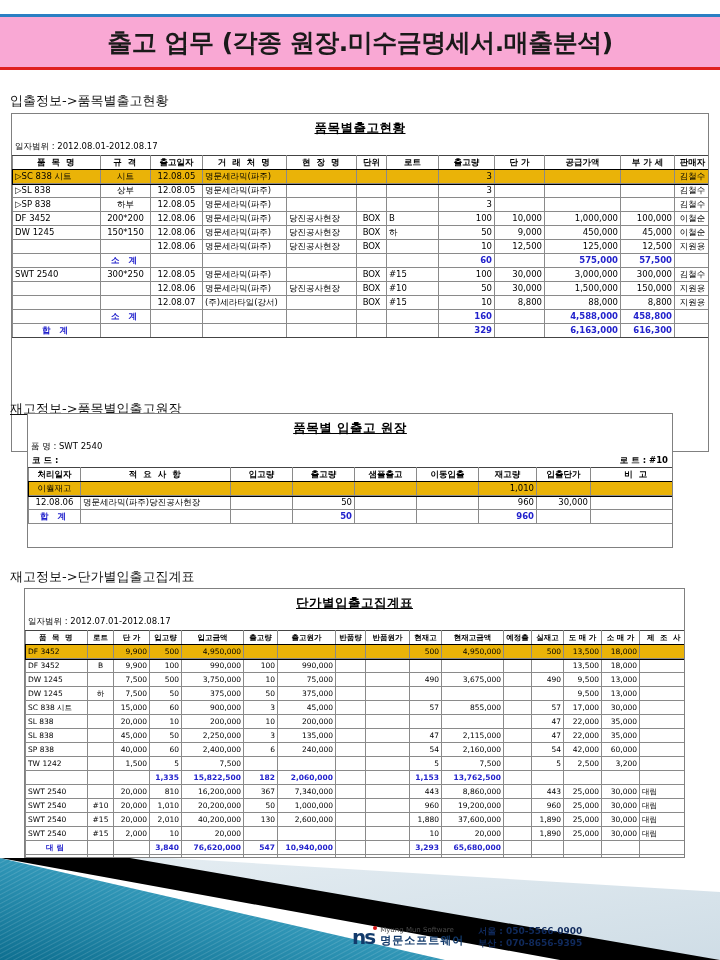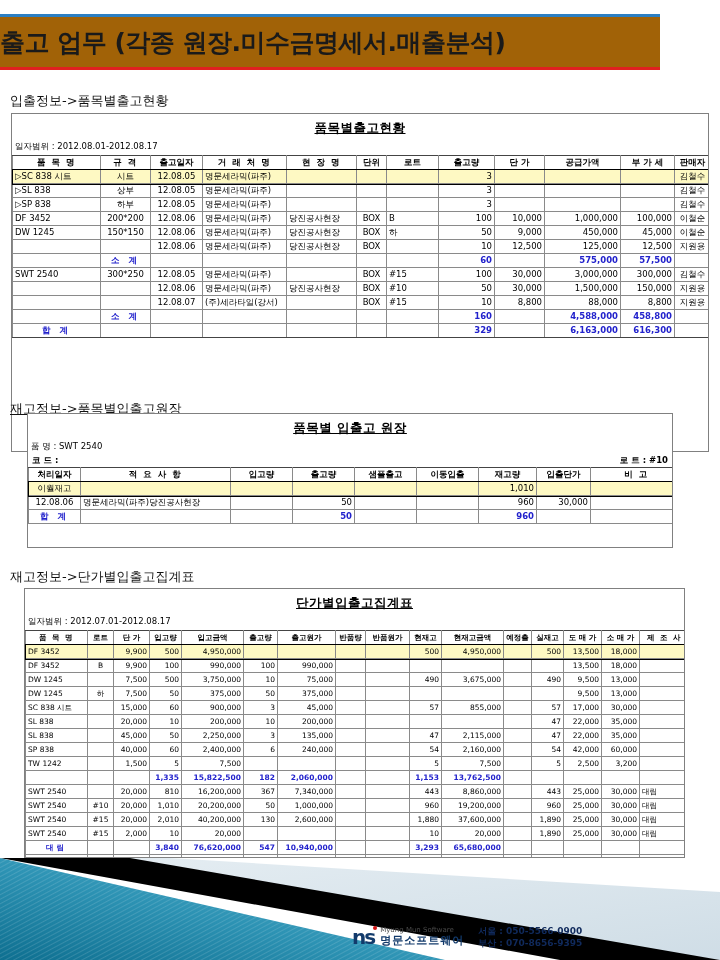--- a/index.html
+++ b/index.html
@@ -7,25 +7,25 @@
   body {
     width:720px; height:960px;
     background:#ffffff;
     font-family:"DejaVu Sans","Liberation Sans",sans-serif;
     overflow:hidden;
     position:relative;
   }
 
   
   .title-banner {
-    position:absolute; left:0; top:14px; width:660px; height:56px;
+    position:absolute; left:0; top:14px; width:720px; height:56px;
     border-top:3px solid #2b7fc3;
     border-bottom:3px solid #e02020;
-    display:flex; align-items:center; 
-    background:#a16207;
+    display:flex; align-items:center; justify-content:center;
+    background:#f9a8d4;
   }
   .title-banner .title-text {
     font-size:25px; font-weight:700; color:#1a1a1a; letter-spacing:-0.5px;
     white-space:nowrap;
   }
 
   
   .section-caption {
     position:absolute; left:10px;
     font-size:13px; color:#111; font-weight:400; white-space:nowrap;
@@ -63,21 +63,21 @@
   }
   table.grid th {
     background:#ffffff; font-weight:700; text-align:center;
     letter-spacing:1.5px;
     border-top:1px solid #444; border-bottom:1px solid #444;
   }
   table.grid th.tight { letter-spacing:0px; }
   td.num  { text-align:right; }
   td.ctr  { text-align:center; }
   td.lft  { text-align:left; }
-  tr.hl td { background:#fef9c3; }
+  tr.hl td { background:#eab308; }
   tr.hl    { outline:1px solid #000; }
   tr.sub td, tr.tot td { color:#2222cc; font-weight:700; }
   tr.tot td { border-top:1px solid #444; border-bottom:1px solid #444; }
   td.lbl { text-align:center; color:#2222cc; font-weight:700; letter-spacing:3px; }
 
   
   .deco { position:absolute; left:0; top:858px; width:720px; height:102px; overflow:hidden; }
 
   
   .footer-logo {

